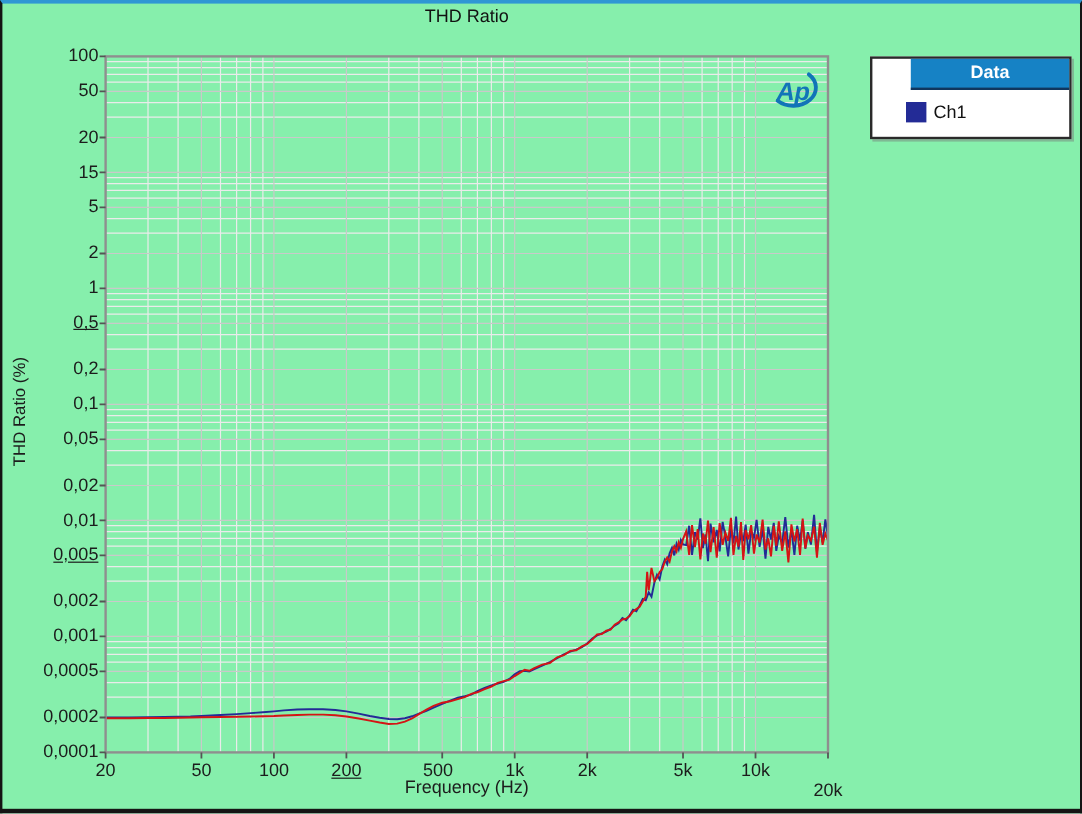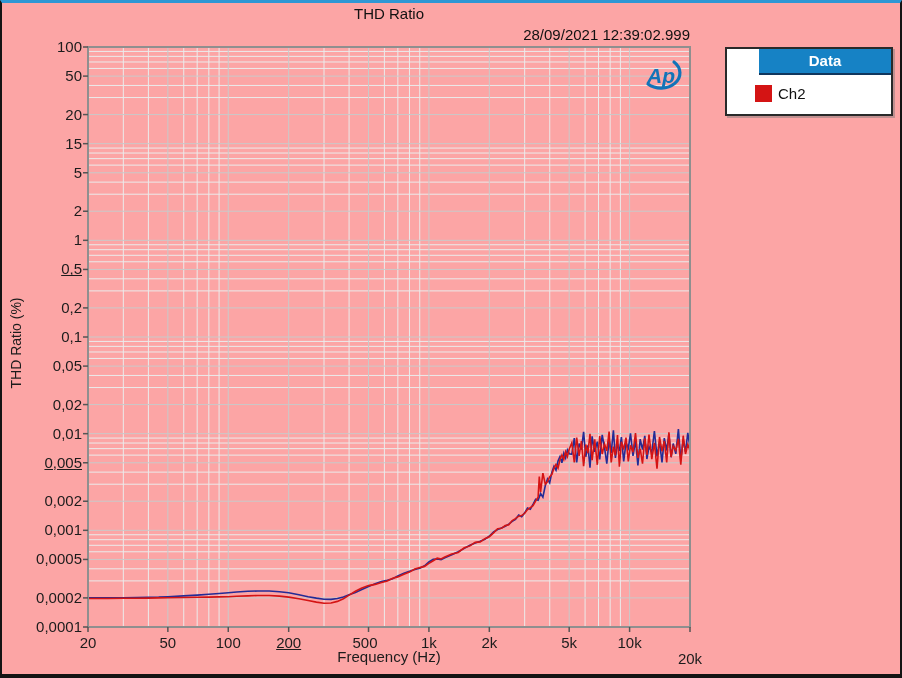--- a/index.html
+++ b/index.html
@@ -1,20 +1,20 @@
 <!DOCTYPE html>
 <html><head>
 <meta charset="utf-8">
 <style>
   html,body{margin:0;padding:0;background:#e8e8e8;}
   .window{
     position:relative;
     width:902px;height:678px;
     box-sizing:border-box;
-    background:#fca5a5;
+    background:#86efac;
     border-left:2px solid #141414;
     border-right:2px solid #141414;
     border-bottom:4px solid #141414;
     border-top:3px solid #2f97d4;
     font-family:"Liberation Sans", sans-serif;
     color:#1c1c1c;
     overflow:hidden;
   }
   .chart-title{
     position:absolute;left:86px;top:2px;width:602px;
@@ -65,21 +65,20 @@
   }
   .legend-label{font-size:15px;color:#111;}
   .ap-logo{position:absolute;left:636px;top:54px;}
 </style>
 </head>
 <body>
 
 <div class="window">
 
   <div class="chart-title">THD Ratio</div>
-  <div class="timestamp">28/09/2021 12:39:02.999</div>
 
   <div class="y-axis-label">THD Ratio (%)</div>
   <div class="x-axis-label">Frequency (Hz)</div>
 
   <svg id="plot-svg" width="898" height="671" viewBox="0 0 898 671">
     <g id="g-minor">
         <line x1="121.33564598384001" y1="44" x2="121.33564598384001" y2="624" stroke="#ebebeb" stroke-width="1"></line>
         <line x1="146.40668579657225" y1="44" x2="146.40668579657225" y2="624" stroke="#ebebeb" stroke-width="1"></line>
         <line x1="181.74233178041226" y1="44" x2="181.74233178041226" y2="624" stroke="#ebebeb" stroke-width="1"></line>
         <line x1="195.176320899622" y1="44" x2="195.176320899622" y2="624" stroke="#ebebeb" stroke-width="1"></line>
@@ -235,19 +234,19 @@
 
   <svg class="ap-logo" width="48" height="38" viewBox="0 0 48 38">
     <path id="logo-swoosh" d="M 36,5 A 15,12 0 1 1 10,27" fill="none" stroke-width="3.2" stroke-linecap="round" stroke="#1274b8"></path>
     <text id="logo-text" x="9" y="26" font-size="21" font-weight="bold" font-style="italic" font-family="Liberation Sans, sans-serif" fill="#1274b8">Ap</text>
   </svg>
 
   <div class="legend">
     <div class="legend-header" style="background: rgb(22, 130, 197);">Data</div>
     <div class="legend-items">
       <div class="legend-item">
-        <span class="legend-swatch" id="swatch-1" style="background: rgb(212, 20, 20);"></span>
-        <span class="legend-label">Ch2</span>
+        <span class="legend-swatch" id="swatch-0" style="background: rgb(35, 43, 150);"></span>
+        <span class="legend-label">Ch1</span>
       </div>
     </div>
   </div>
 
 </div>
 
 </body></html>

